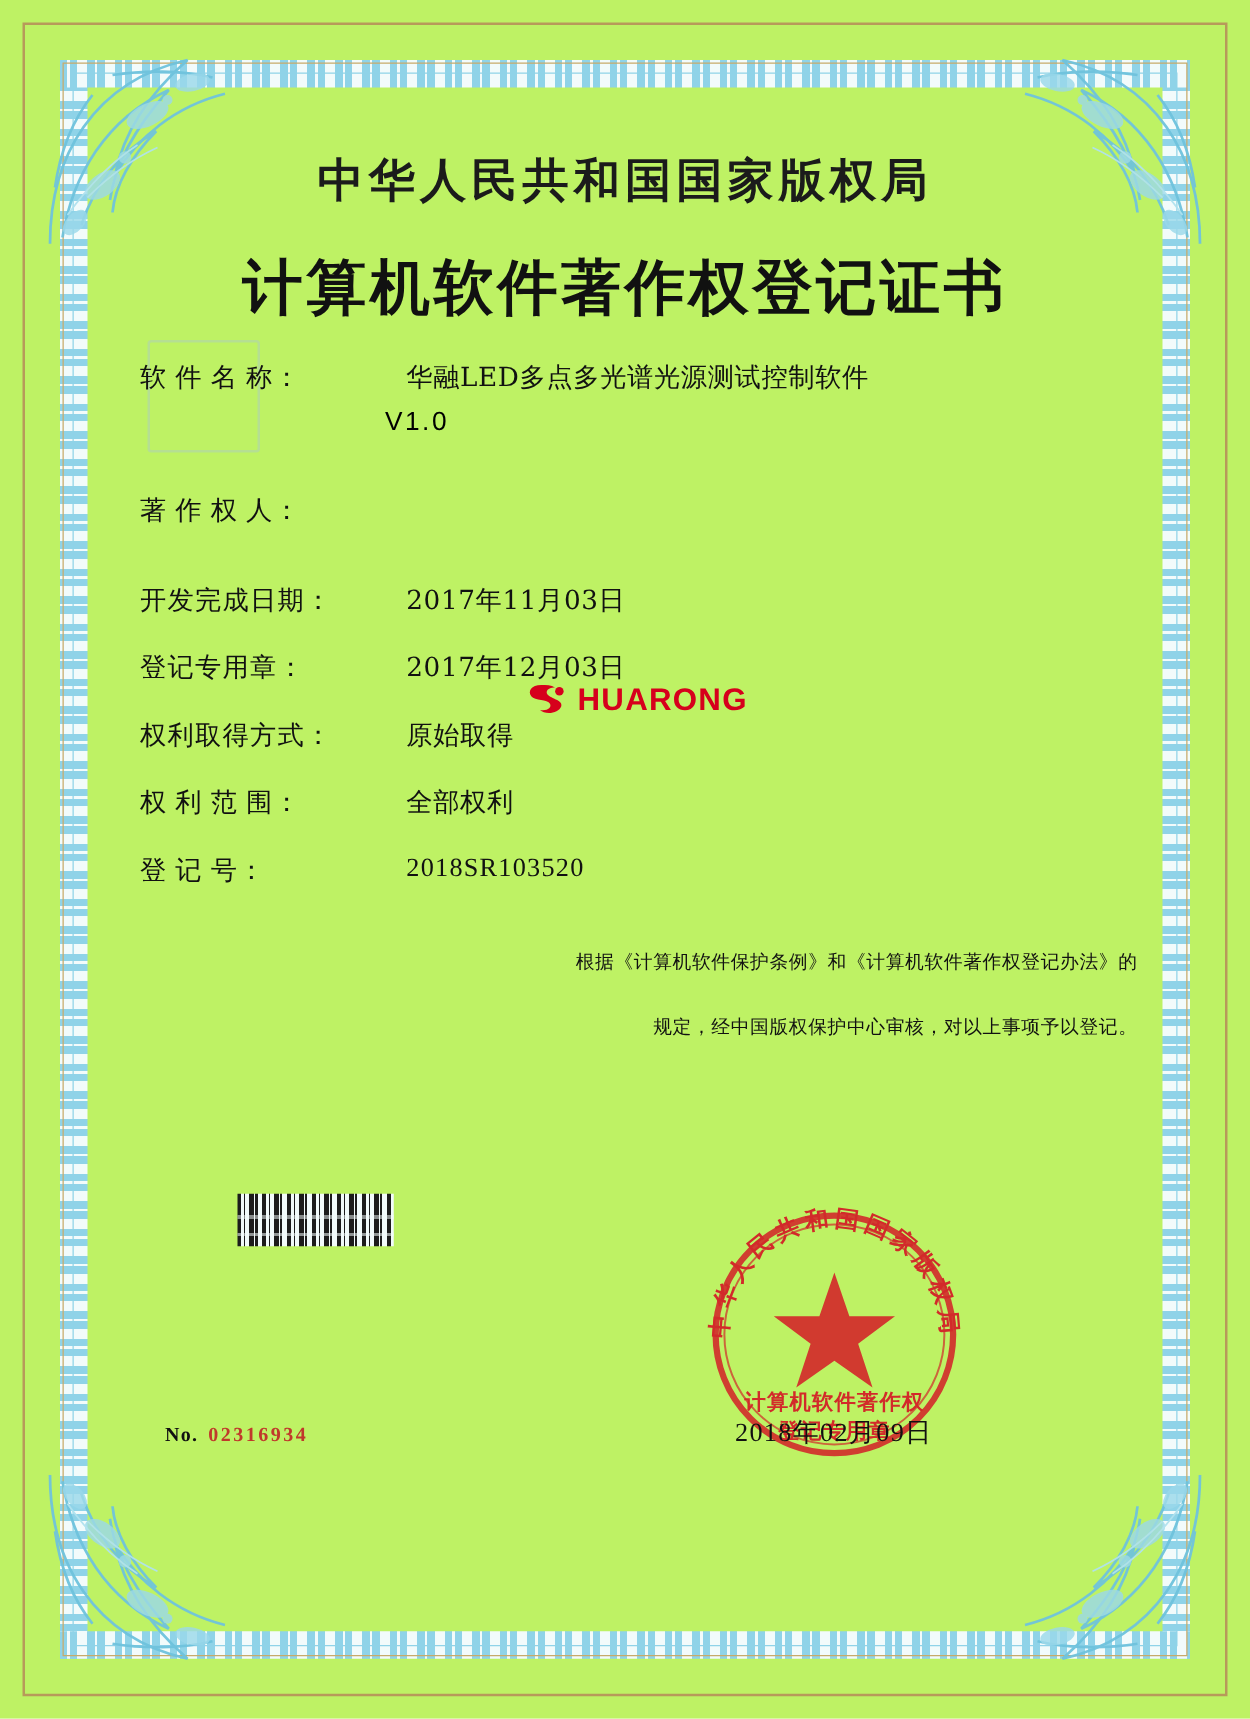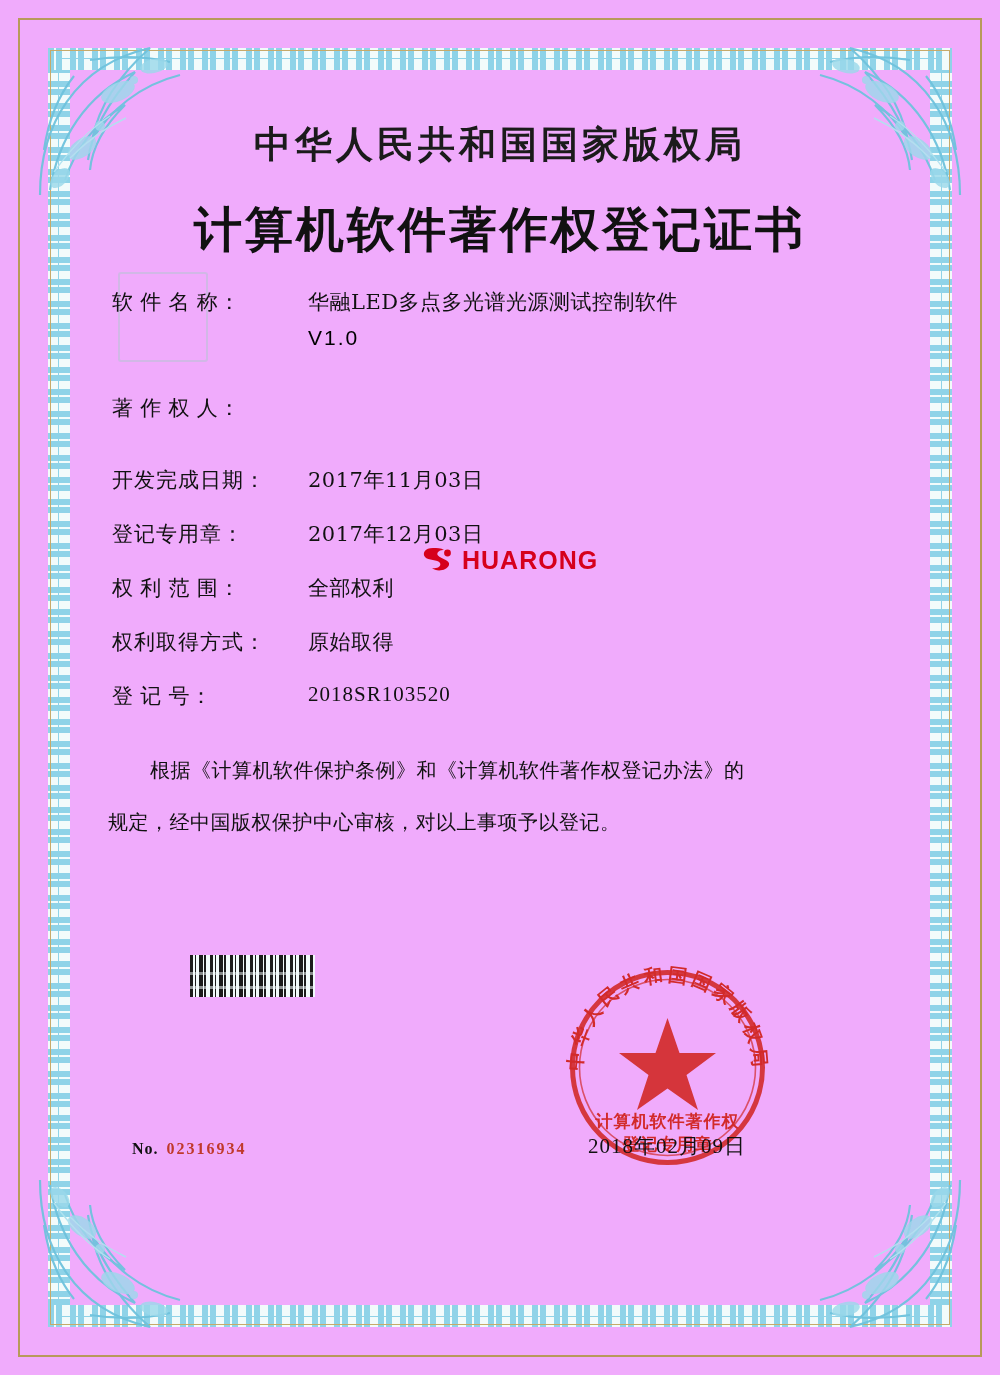--- a/index.html
+++ b/index.html
@@ -13,21 +13,21 @@
     font-family: "Liberation Serif", serif;
     position: relative;
     overflow: hidden;
   }
 
   .page {
     position: absolute;
     left: 0; top: 0;
     width: 1000px;
     height: 1375px;
-    background: #f0abfc;
+    background: #bef264;
   }
 
   
   .border-outer {
     position: absolute;
     left: 18px; top: 18px;
     width: 964px; height: 1339px;
     border: 2px solid #b79a5a;
     box-sizing: border-box;
   }
@@ -118,43 +118,45 @@
   .field-label {
     width: 196px;
     flex: 0 0 196px;
     letter-spacing: 1px;
     white-space: nowrap;
   }
   .field-value {
     flex: 1;
     letter-spacing: 0.5px;
     font-family: "DejaVu Serif", serif;
+    margin-left: 17px;
   }
   .field-value.mono-ish {
     font-family: "Liberation Serif", serif;
     letter-spacing: 1px;
   }
   .field-sub {
     padding-left: 196px;
     margin-top: -16px;
     margin-bottom: 26px;
     font-size: 21px;
     letter-spacing: 2px;
     font-family: Liberation Sans, sans-serif;
   }
   .gap-before { margin-top: 44px; }
 
   .statement {
     margin-top: 34px;
-    font-size: 20px;
+    font-size: 15px;
     line-height: 52px;
     color: #111;
     letter-spacing: 0.5px;
     padding-left: 28px;
     padding-right: 10px;
+    text-align: right;
   }
   .statement p { margin: 0; }
   .statement .indent { text-indent: 42px; }
 
   
   .logo {
     position: absolute;
     left: 420px;
     top: 545px;
     display: flex;
@@ -362,27 +364,27 @@
         <div class="field-label">开发完成日期：</div>
         <div class="field-value">2017年11月03日</div>
       </div>
 
       <div class="field-row">
         <div class="field-label">登记专用章：</div>
         <div class="field-value">2017年12月03日</div>
       </div>
 
       <div class="field-row">
+        <div class="field-label">权利取得方式：</div>
+        <div class="field-value">原始取得</div>
+      </div>
+
+      <div class="field-row">
         <div class="field-label">权 利 范 围：</div>
         <div class="field-value">全部权利</div>
-      </div>
-
-      <div class="field-row">
-        <div class="field-label">权利取得方式：</div>
-        <div class="field-value">原始取得</div>
       </div>
 
       <div class="field-row">
         <div class="field-label">登 记 号：</div>
         <div class="field-value mono-ish">2018SR103520</div>
       </div>
 
     </div>
 
     <div class="statement">

